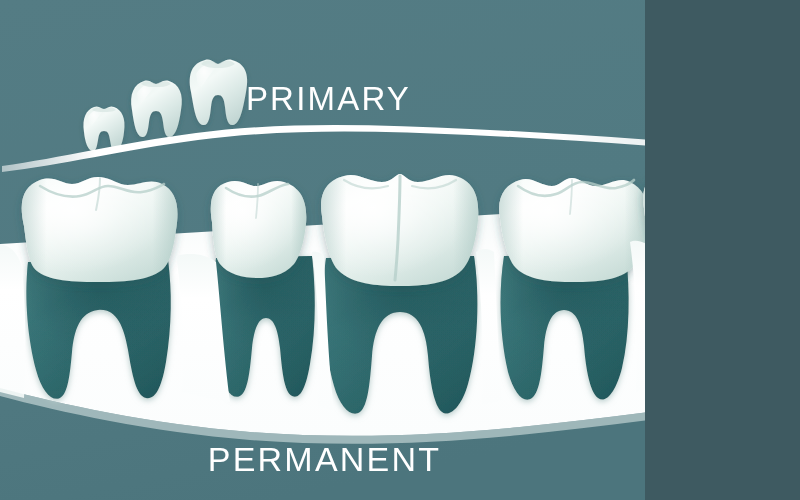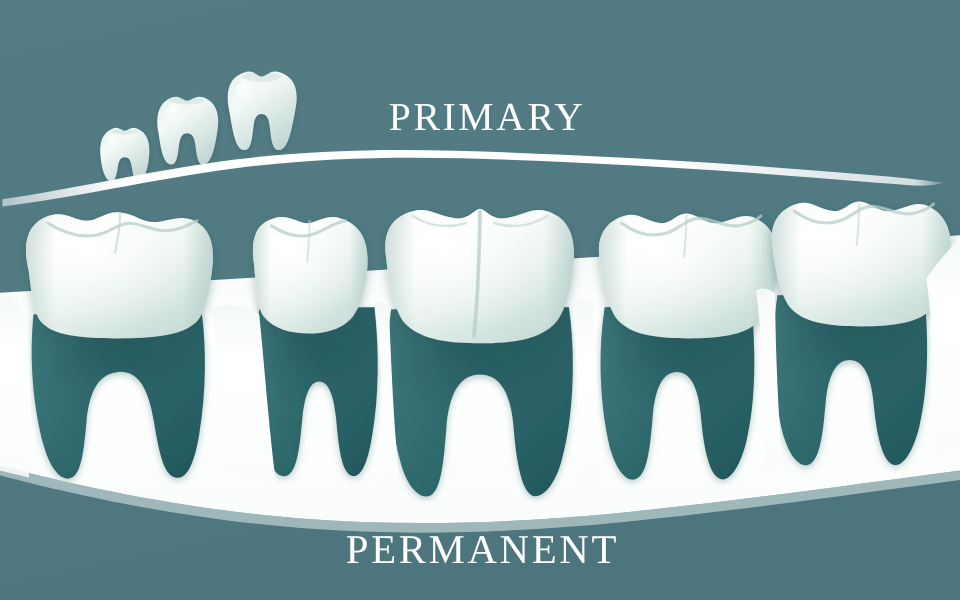--- a/index.html
+++ b/index.html
@@ -2,24 +2,24 @@
 <html><head>
 <meta charset="utf-8">
 <style>
   html, body {
     margin: 0;
     padding: 0;
     background: #3e5a61;
   }
   #stage {
     position: relative;
-    width: 800px;
+    width: 645px;
     height: 500px;
     overflow: hidden;
-    font-family: Liberation Serif, serif;
+    font-family: Liberation Sans, sans-serif;
     background: #a16207;
   }
   #scene { position: absolute; inset: 0; width: 800px; height: 500px; }
   .label {
     position: absolute;
     color: #ffffff;
     letter-spacing: 2.2px;
     font-weight: 400;
     white-space: nowrap;
     user-select: none;

